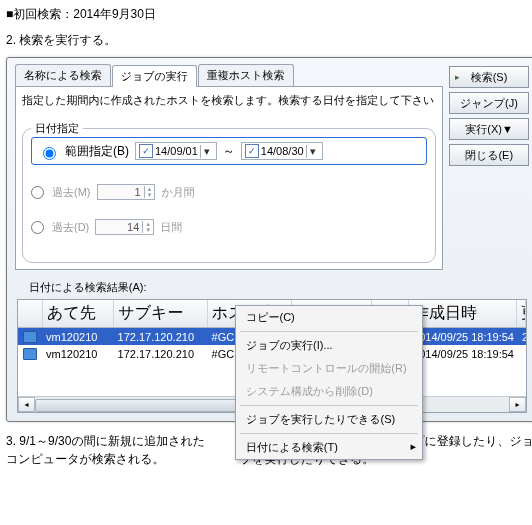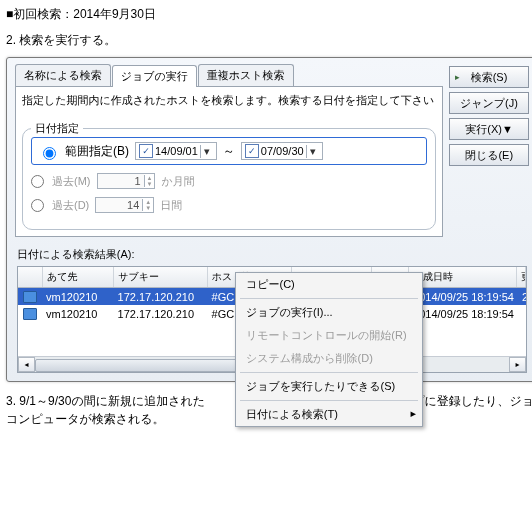--- a/index.html
+++ b/index.html
@@ -17,37 +17,37 @@
 .content-row{display:flex;gap:6px;padding:2px 4px}
 .left-col{flex:1}
 .right-col{width:80px;display:flex;flex-direction:column;gap:4px;padding-top:2px}
 .tabs{display:flex;border-bottom:1px solid #9aa4b0}
 .tab{padding:3px 8px;border:1px solid #9aa4b0;border-bottom:none;background:#eef1f5;border-top-left-radius:3px;border-top-right-radius:3px;margin-right:1px;font-size:11px}
 .tab.active{background:#fff;position:relative;top:1px}
 .tab-body{background:#fff;border:1px solid #9aa4b0;border-top:none;padding:6px}
 .instruction{font-size:11px;margin-bottom:20px}
 .fieldset{border:1px solid #b7c1cd;border-radius:10px;padding:8px;position:relative}
 .legend{position:absolute;top:-8px;left:8px;background:#fff;padding:0 4px;font-size:11px}
-.radio-row{display:flex;align-items:center;gap:6px;margin:8px 0;font-size:11px}
+.radio-row{display:flex;align-items:center;gap:6px;margin:19px 0;font-size:11px}
 .radio-row input[type=radio]{margin:0 2px 0 0}
 .range-box{border:1px solid #2f6bd6;border-radius:3px;padding:4px 6px;display:flex;align-items:flex-end;gap:6px}
 .date-sel{display:inline-flex;align-items:center;gap:2px;border:1px solid #a6b0bc;padding:1px 3px;background:#fff;font-size:11px}
 .cb{width:12px;height:12px;border:1px solid #5a7db8;display:inline-flex;align-items:center;justify-content:center;color:#2354a0;font-size:9px}
 .dd{width:12px;text-align:center;border-left:1px solid #a6b0bc;color:#333}
 .spin{display:inline-flex;align-items:center;border:1px solid #a6b0bc;background:#fff}
 .spin input{width:40px;border:none;text-align:right;font-size:11px;padding:1px 3px}
 .spin .arrows{display:flex;flex-direction:column;border-left:1px solid #a6b0bc}
 .spin .arrows span{font-size:6px;line-height:6px;padding:0 2px}
 .disabled{color:#9a9a9a}
 .side-btn{height:20px;border:1px solid #8a94a2;border-radius:0;background:linear-gradient(#fdfdfd,#e1e6ed);font-size:11px;display:flex;align-items:center;justify-content:center;position:relative}
 .side-btn.arrow::before{content:"▸";position:absolute;left:5px;color:#3a6c3a;font-size:9px}
 .results-area{padding:4px 6px 0 6px}
-.results-label{font-size:11px;margin:4px 0}
+.results-label{font-size:11px;margin:4px 12px}
 .table-wrap{border:1px solid #98a3b0;background:#fff}
-.thead{display:flex;background:linear-gradient(#fbfcfd,#e6eaef);border-bottom:1px solid #b0b8c2;font-size:10px}
+.thead{display:flex;background:linear-gradient(#fbfcfd,#e6eaef);border-bottom:1px solid #b0b8c2;font-size:16px}
 .th{padding:3px 4px;border-right:1px solid #cfd5dc;white-space:nowrap;overflow:hidden}
 .tbody .tr{display:flex;font-size:11px;align-items:center;height:17px}
 .tr.selected{background:#2f62c9;color:#fff}
 .td{padding:13px 4px;white-space:nowrap;overflow:hidden}
 .c0{width:16px;flex:none;display:flex;align-items:center;justify-content:center}
 .c1{width:68px}
 .c2{width:92px}
 .c3{width:82px}
 .c4{width:78px}
 .c5{width:30px}
@@ -96,21 +96,21 @@
             <input type="radio" checked="" style="">
             <span>範囲指定(B)</span>
             <span class="date-sel">
               <span class="cb">✓</span>
               <span>14/09/01</span>
               <span class="dd">▾</span>
             </span>
             <span>～</span>
             <span class="date-sel">
               <span class="cb">✓</span>
-              <span>07/09/30</span>
+              <span>14/08/30</span>
               <span class="dd">▾</span>
             </span>
           </div>
 
           <div class="radio-row disabled">
             <input type="radio" style="">
             <span>過去(M)</span>
             <span class="spin">
               <input disabled="" value="1" style="">
               <span class="arrows">

